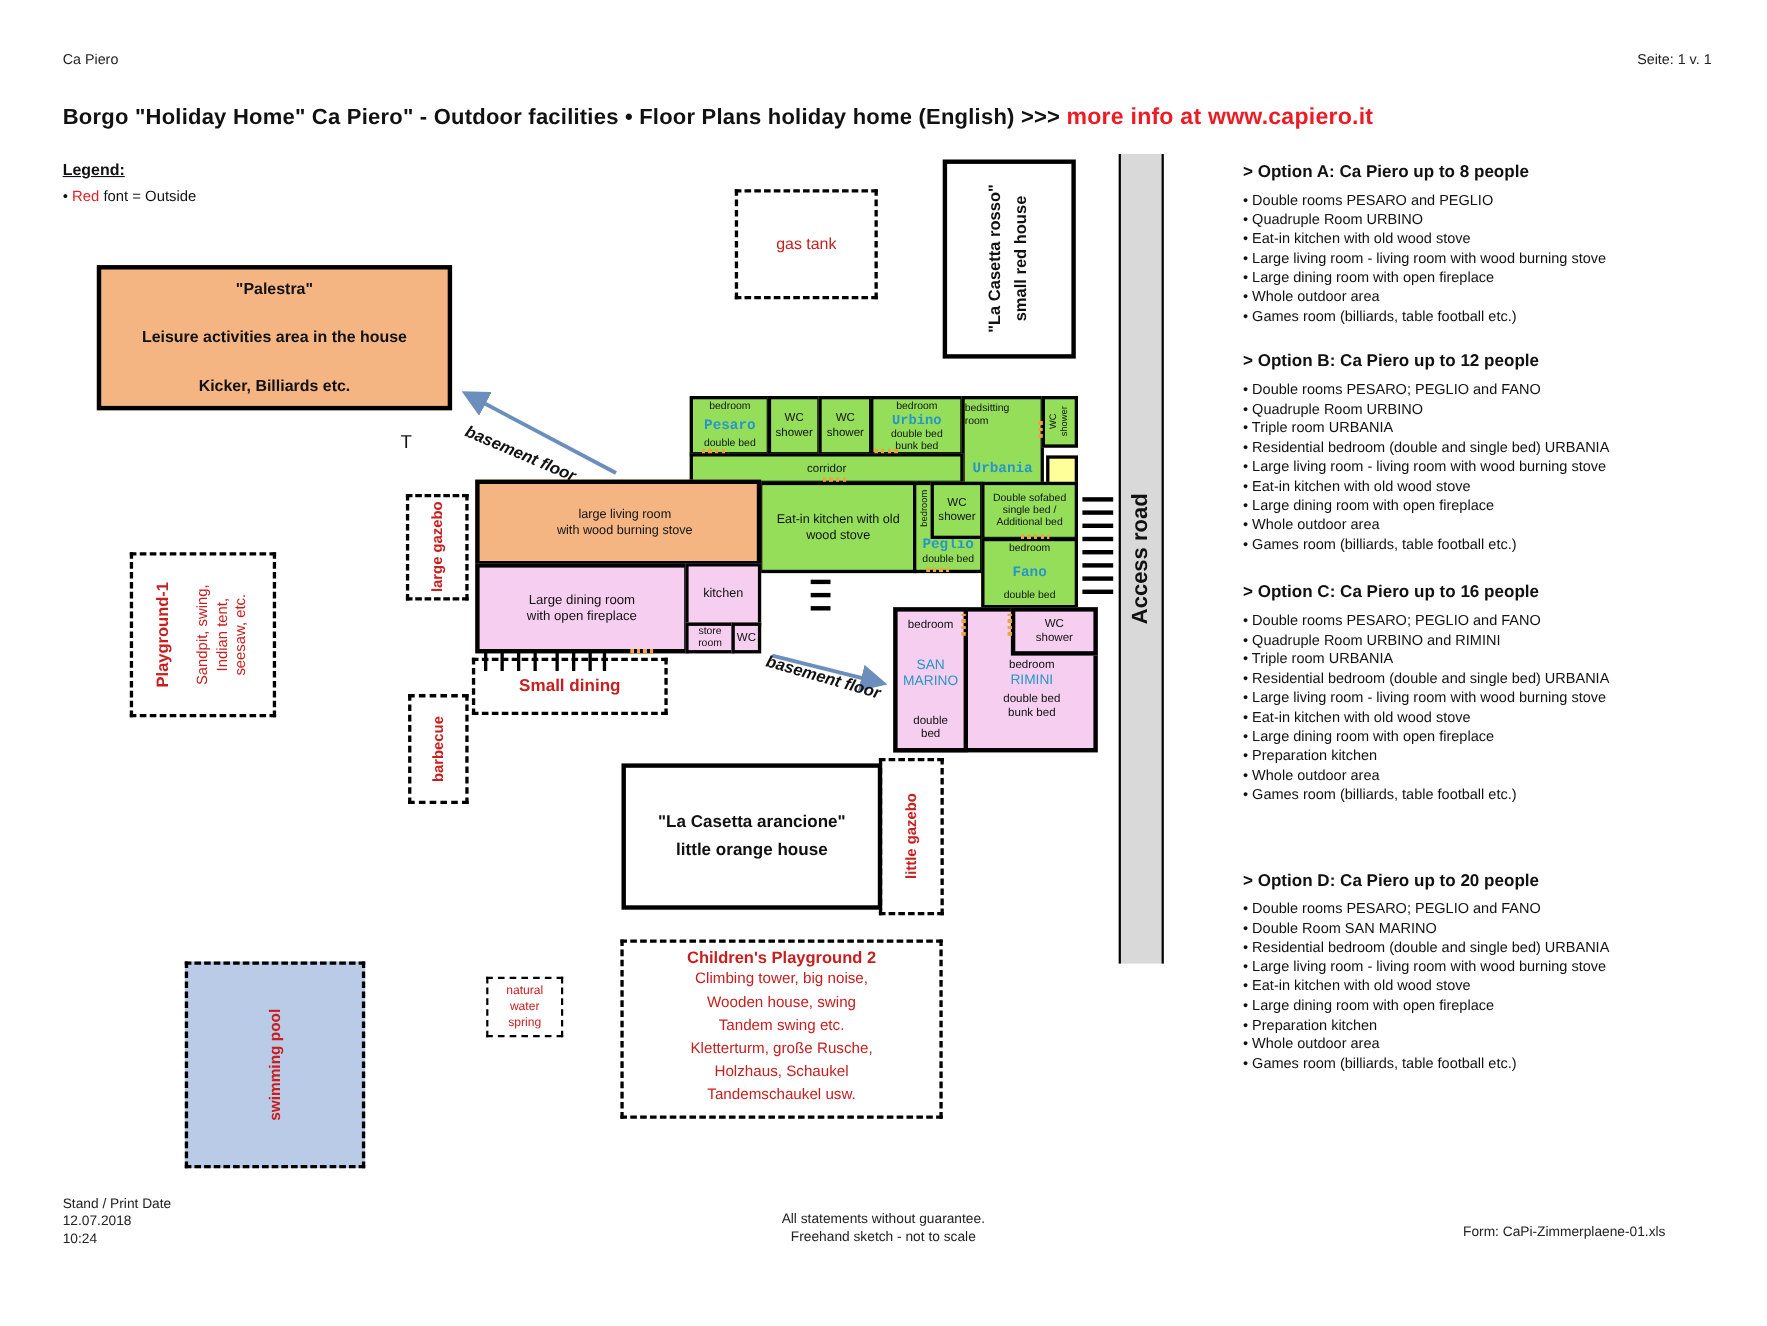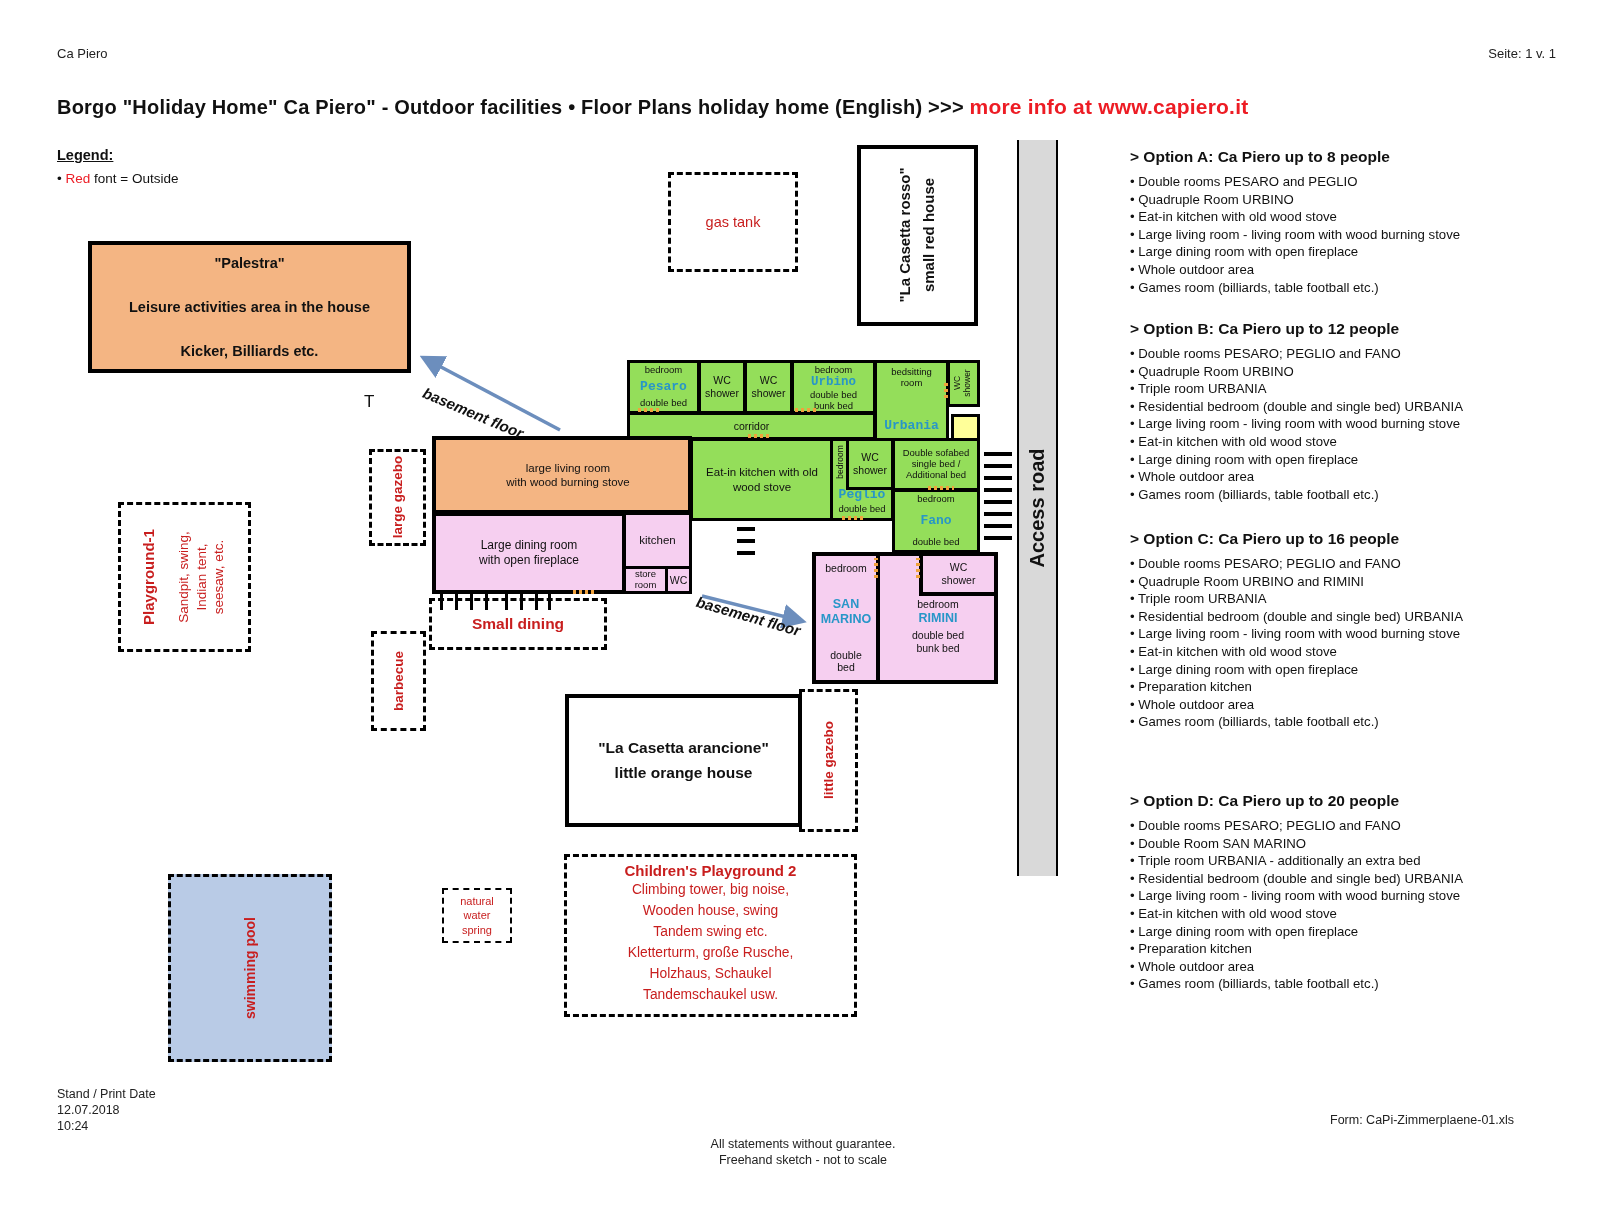--- a/index.html
+++ b/index.html
@@ -19,21 +19,21 @@
   .solidbox{border:4px solid #000;background:#fff;}
   .dashbox{border:3px dashed #000;background:transparent;}
   .room{border:3px solid #000;}
   .g{background:var(--green);}
   .o{background:var(--orange);}
   .p{background:var(--pink);}
   .tiny{font-size:9.5px;line-height:1.15;}
   .sm{font-size:10.5px;line-height:1.2;}
   .md{font-size:11.5px;line-height:1.25;}
   .rname{font-size:13px;font-weight:bold;color:var(--blue-room);line-height:1.1;font-family:Liberation Mono, monospace;}
-  .rname2{font-size:12.5px;font-weight:bold;color:var(--blue-room);line-height:1.15;}
+  .rname2{font-size:12.5px;font-weight:normal;color:var(--blue-room);line-height:1.15;}
   .redtxt{color:var(--red-outdoor);}
   .vtext{position:absolute;transform:translate(-50%,-50%) rotate(-90deg);text-align:center;white-space:pre-line;}
   .roomcol{display:flex;flex-direction:column;align-items:center;justify-content:space-between;padding:2px 1px;text-align:center;}
   
   .opt-head{font-size:15.5px;font-weight:bold;margin-bottom:7px;}
   .opt ul{margin:0;padding:0;}
   .opt li{list-style:none;font-size:13.2px;line-height:17.6px;}
   .opt li::before{content:"• ";}
   
   .sbar{position:absolute;background:#000;}
@@ -81,21 +81,21 @@
 shower</div>
   <div class="abs room g ctr sm pre" style="left:744px;top:360px;width:49px;height:54px;">WC
 shower</div>
   <div class="abs room g roomcol" style="left:791px;top:360px;width:85px;height:54px;">
     <div class="tiny">bedroom</div>
     <div class="rname" style="font-size:12.5px;">Urbino</div>
     <div class="tiny pre">double bed
 bunk bed</div>
   </div>
   <div class="abs room g" style="left:874px;top:360px;width:75px;height:84px;">
-    <div class="tiny pre" style="position:absolute;left:0;right:0;top:4px;text-align:center;">bedsitting
+    <div class="tiny pre" style="position:absolute;left:0;right:0;top:4px;text-align:left;">bedsitting
 room</div>
     <div class="rname" style="position:absolute;left:0;right:0;bottom:8px;text-align:center;">Urbania</div>
   </div>
   <div class="abs room g" style="left:947px;top:360px;width:33px;height:47px;"></div>
   <div class="vtext tiny" style="left:963px;top:383px;width:40px;font-size:8.5px;">WC
 shower</div>
   <div class="abs room g ctr sm" style="left:627px;top:412px;width:249px;height:28px;">corridor</div>
   <div class="abs room" style="left:951px;top:414px;width:29px;height:33px;background:var(--yellow);"></div>
 
   <div class="abs room g ctr md pre" style="left:690px;top:438px;width:144px;height:83px;">Eat-in kitchen with old
@@ -269,35 +269,34 @@
         <li>Preparation kitchen</li>
         <li>Whole outdoor area</li>
         <li>Games room (billiards, table football etc.)</li>
       </ul>
   </div>
   <div class="abs opt" style="left:1130px;top:792px;width:470px;">
     <div class="opt-head">&gt; Option D: Ca Piero up to 20 people</div>
     <ul>
         <li>Double rooms PESARO; PEGLIO and FANO</li>
         <li>Double Room SAN MARINO</li>
-        <li>Triple room URBANIA - additionally an extra bed</li>
         <li>Residential bedroom (double and single bed) URBANIA</li>
         <li>Large living room - living room with wood burning stove</li>
         <li>Eat-in kitchen with old wood stove</li>
         <li>Large dining room with open fireplace</li>
         <li>Preparation kitchen</li>
         <li>Whole outdoor area</li>
         <li>Games room (billiards, table football etc.)</li>
       </ul>
   </div>
 
   <div class="abs ftr" style="left:57px;top:1086px;">
     <div>Stand / Print Date</div>
     <div>12.07.2018</div>
     <div>10:24</div>
   </div>
-  <div class="abs ftr" style="left:0;top:1136px;width:1606px;text-align:center;">
+  <div class="abs ftr" style="left:0;top:1100px;width:1606px;text-align:center;">
     <div>All statements without guarantee.</div>
     <div>Freehand sketch - not to scale</div>
   </div>
   <div class="abs ftr" style="left:1330px;top:1112px;">Form: CaPi-Zimmerplaene-01.xls</div>
 
 </div>
 
 </body></html>

